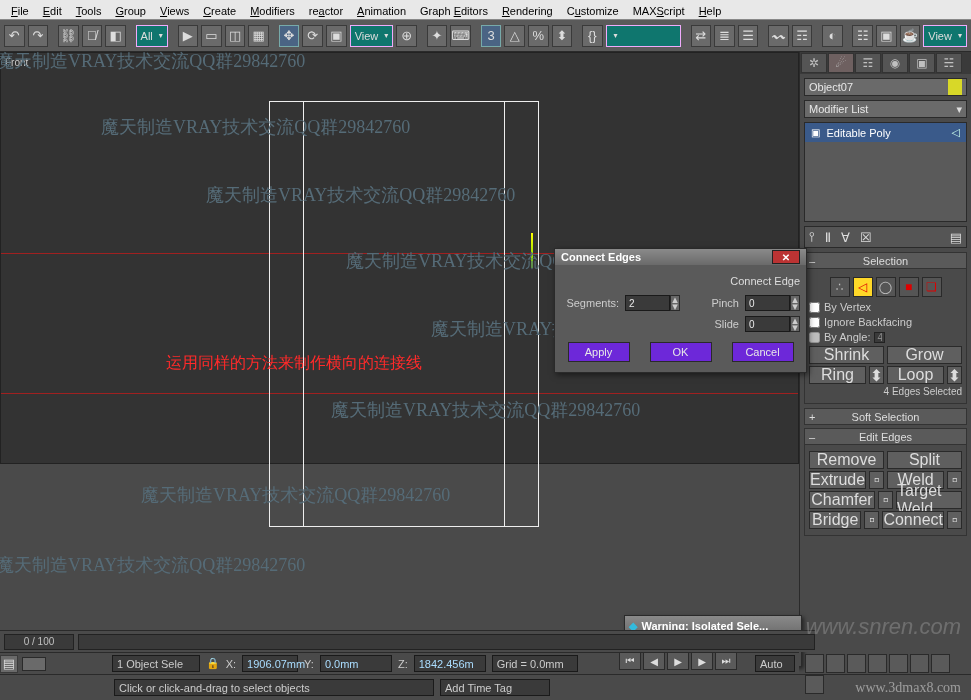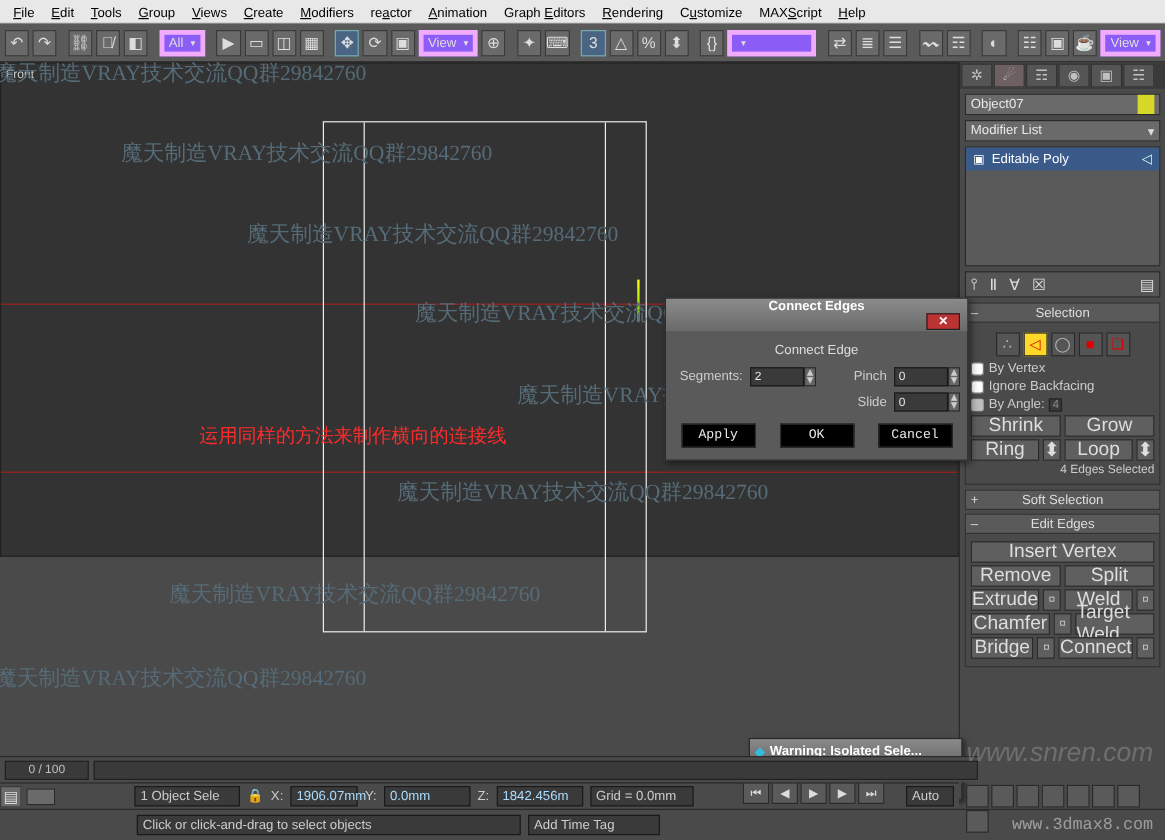--- a/index.html
+++ b/index.html
@@ -4,21 +4,21 @@
 <style>
 * { margin:0; padding:0; box-sizing:border-box; font-family:"Microsoft Sans Serif",Tahoma,sans-serif; font-size:11px; user-select:none; }
 body { width:971px; height:700px; background:#4a4a4a; color:#c0c0c0; overflow:hidden; position:relative; }
 .menubar { height:20px; background:#e8e8e8; color:#000; display:flex; padding:4px 5px; gap:2px; border-bottom:1px solid #888; }
 .menubar .menu { padding:1px 6px; cursor:default; }
 .menubar .menu u { text-decoration:underline; }
 .toolbar { height:32px; background:#5a5a5a; display:flex; align-items:center; padding:2px 4px; gap:3px; border-bottom:1px solid #2a2a2a; }
 .tb-btn { width:22px; height:22px; background:#6a6a6a; border:1px solid #3a3a3a; display:flex; align-items:center; justify-content:center; color:#ddd; font-size:13px; }
 .tb-btn.active { background:#4a6484; border-color:#7aa; }
 .tb-sep { width:4px; }
-.tb-drop { height:22px; background:#8b5cf6; border:4px solid #f0abfc; color:#ddd; padding:0 4px; display:flex; align-items:center; gap:3px; }
+.tb-drop { height:22px; background:#0f766e; border:1px solid #f0abfc; color:#ddd; padding:0 4px; display:flex; align-items:center; gap:3px; }
 .tb-drop::after { content:"▾"; font-size:8px; margin-left:3px; }
 .viewarea { position:absolute; top:52px; left:0; width:799px; height:412px; background:#333; border:1px solid #222;}
 .vp-label { position:absolute; top:4px; left:4px; color:#ccc; font-size:10px;}
 .vp-object { position:absolute; top:48px; left:268px; width:270px; height:426px; border:1px solid #eee; }
 .vp-vline1 { position:absolute; top:0; bottom:0; left:33px; width:1px; background:#eee;}
 .vp-vline2 { position:absolute; top:0; bottom:0; right:33px; width:1px; background:#eee;}
 .hred-line1 { position:absolute; top:200px; left:0; right:0; height:1px; background:#a02020;}
 .hred-line2 { position:absolute; top:340px; left:0; right:0; height:1px; background:#a02020;}
 .gizmo-base { position:absolute; left:530px; top:175px; width:1px; height:40px;}
 .gizmo-y { position:absolute; left:0; bottom:0; width:2px; height:35px; background:linear-gradient(#ff0,#6c0);}
@@ -46,52 +46,52 @@
 .selic.edge { background:#ffd828; color:#d00;}
 .selic.face { color:#d00;}
 .chk-row { display:flex; align-items:center; gap:4px; margin:3px 0; font-size:10px; color:#ccc;}
 .chk-row input { width:11px; height:11px;}
 .inl-input { width:40px; height:15px; background:#3a3a3a; border:1px solid #222; color:#888; font-size:10px; padding:0 2px;}
 .btn-sm { height:18px; background:#5f5f5f; border:1px solid #2a2a2a; color:#ddd; font-size:16px; display:flex; align-items:center; justify-content:center; flex:1;}
 .btn-row { display:flex; gap:3px; margin:2px 0;}
 .btn-row .sq { width:15px; flex:none;}
 .stattxt { font-size:10px; color:#ccc; text-align:right; margin:2px 0;}
 .dialog { position:absolute; left:554px; top:248px; width:253px; background:#5a5a5a; border:1px solid #2a2a2a; box-shadow:2px 2px 6px rgba(0,0,0,.5);}
-.dlg-title { height:27px; background:linear-gradient(#8a8a8a,#6a6a6a); color:#fff; display:flex; align-items:center; padding:0 6px; font-weight:bold; font-size:11px;flex-direction:column;}
+.dlg-title { height:16px; background:linear-gradient(#8a8a8a,#6a6a6a); color:#fff; display:flex; align-items:center; padding:0 6px; font-weight:bold; font-size:11px;}
 .dlg-close { margin-left:auto; width:28px; height:14px; background:#b33; border:1px solid #222; color:#fff; display:flex; align-items:center; justify-content:center; font-size:10px;}
 .dlg-body { padding:6px;}
-.dlg-sub { text-align:center; color:#ddd; font-size:11px; margin:4px 0 8px;}
+.dlg-sub { text-align:right; color:#ddd; font-size:11px; margin:4px 0 8px;}
 .dlg-row { display:flex; align-items:center; gap:6px; margin:5px 0; font-size:10px;}
 .dlg-row .lbl { width:58px; text-align:right; color:#ccc;}
 .dlg-row .lbl2 { width:40px; text-align:right; color:#ccc; margin-left:auto;}
 .spin { display:flex; align-items:center;}
 .spin input { width:45px; height:16px; background:#3a3a3a; border:1px solid #1a1a1a; color:#e8e8e8; padding:0 3px; font-size:10px;}
 .spin .arrows{ width:10px; height:16px; background:#666; border:1px solid #2a2a2a; display:flex; flex-direction:column; font-size:6px; line-height:7px; text-align:center; color:#ccc;}
 .dlg-btns { display:flex; gap:20px; justify-content:center; margin:10px 0 4px;}
-.dlg-btn { width:62px; height:20px; background:#000000; border:1px solid #2a2a2a; color:#e8e8e8; display:flex; align-items:center; justify-content:center; font-size:11px;font-family:Liberation Mono, monospace;}
+.dlg-btn { width:62px; height:20px; background:#6d28d9; border:1px solid #2a2a2a; color:#e8e8e8; display:flex; align-items:center; justify-content:center; font-size:11px;}
 .iso-bar { position:absolute; left:624px; top:615px; width:178px; background:#4a4a4a; border:1px solid #2a2a2a; box-shadow:2px 2px 4px rgba(0,0,0,.5);}
 .iso-title { height:20px; background:linear-gradient(#8a8a8a,#6a6a6a); color:#fff; display:flex; align-items:center; gap:4px; padding:0 4px; font-size:11px; font-weight:bold;}
 .iso-title::before{content:"◆"; color:#3bd;}
 .iso-body { padding:4px;}
 .iso-btn { height:22px; background:#3a6aa8; border:1px solid #222; color:#fff; display:flex; align-items:center; justify-content:center; font-size:11px;}
 .timeline { position:absolute; left:0; bottom:48px; right:156px; height:22px; background:#4a4a4a; border-top:1px solid #2a2a2a; display:flex; align-items:center;}
 .time-slider { flex:0 0 70px; height:16px; background:#3a3a3a; border:1px solid #222; margin:0 4px; display:flex; align-items:center; justify-content:center; font-size:10px;}
 .time-track { flex:1; height:16px; background:#3a3a3a; border:1px solid #222; position:relative;}
 .time-scrollbar{position:absolute; left:0; bottom:26px; right:172px; height:22px; background:#4a4a4a; display:flex; align-items:center; border-top:1px solid #2a2a2a;}
 .time-scrollbar .scthumb{height:14px; background:#6a6a6a; border:1px solid #2a2a2a; margin:0 4px;}
 .status { position:absolute; left:0; bottom:0; right:0; height:26px; background:#4a4a4a; border-top:1px solid #2a2a2a; display:flex; align-items:center; gap:6px; padding:0 4px; font-size:10px;}
 .status .sbox { height:17px; background:#3a3a3a; border:1px solid #1a1a1a; padding:0 4px; display:flex; align-items:center; color:#aaddff;}
 .status .sbox.gray{color:#ccc;}
 .status .slabel{color:#ccc;}
 .bottom-right-nav { position:absolute; right:2px; bottom:2px; width:164px; height:44px; display:flex; flex-wrap:wrap; gap:2px; align-content:flex-start;}
 .bottom-right-nav .nb { width:19px; height:19px; background:#5a5a5a; border:1px solid #2a2a2a;}
 .play-ctrls { position:absolute; right:172px; bottom:28px; width:180px; height:20px; display:flex; gap:2px;}
 .play-ctrls .pb { width:22px; height:18px; background:#5a5a5a; border:1px solid #2a2a2a; display:flex; align-items:center; justify-content:center; font-size:10px; color:#ddd;}
 .brand-wm{position:absolute; right:10px; bottom:60px; color:rgba(255,255,255,.2); font-size:22px; font-family:Arial; font-style:italic;}
-.brand-wm2{position:absolute; right:10px; bottom:4px; color:rgba(255,255,255,.45); font-size:14px; font-family:Liberation Mono, monospace;}
+.brand-wm2{position:absolute; right:10px; bottom:4px; color:rgba(255,255,255,.45); font-size:14px; font-family:Liberation Serif, serif;}
 </style>
 </head>
 <body>
 
 <div class="menubar">
   <div class="menu"><u>F</u>ile</div>
   <div class="menu"><u>E</u>dit</div>
   <div class="menu"><u>T</u>ools</div>
   <div class="menu"><u>G</u>roup</div>
   <div class="menu"><u>V</u>iews</div>
@@ -242,23 +242,20 @@
 
   <div class="rollhead">
       <span class="pm">+</span>
       <span>Soft Selection</span>
     </div>
   <div class="rollhead" style="margin-top:3px">
       <span class="pm">–</span>
       <span>Edit Edges</span>
     </div>
   <div class="rollbody">
-    <div class="btn-row">
-        <div class="btn-sm">Insert Vertex</div>
-      </div>
     <div class="btn-row">
       <div class="btn-sm">Remove</div>
       <div class="btn-sm">Split</div>
     </div>
     <div class="btn-row">
       <div class="btn-sm">Extrude</div>
       <div class="btn-sm sq">▫</div>
       <div class="btn-sm">Weld</div>
       <div class="btn-sm sq">▫</div>
     </div>

